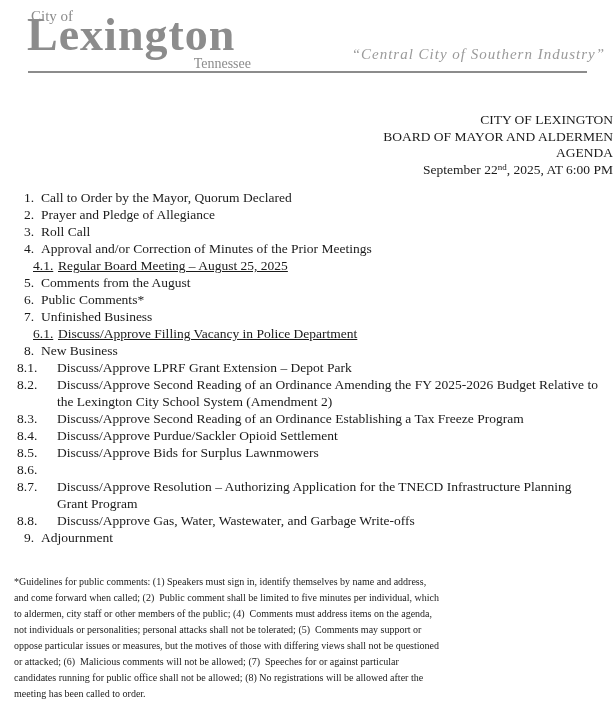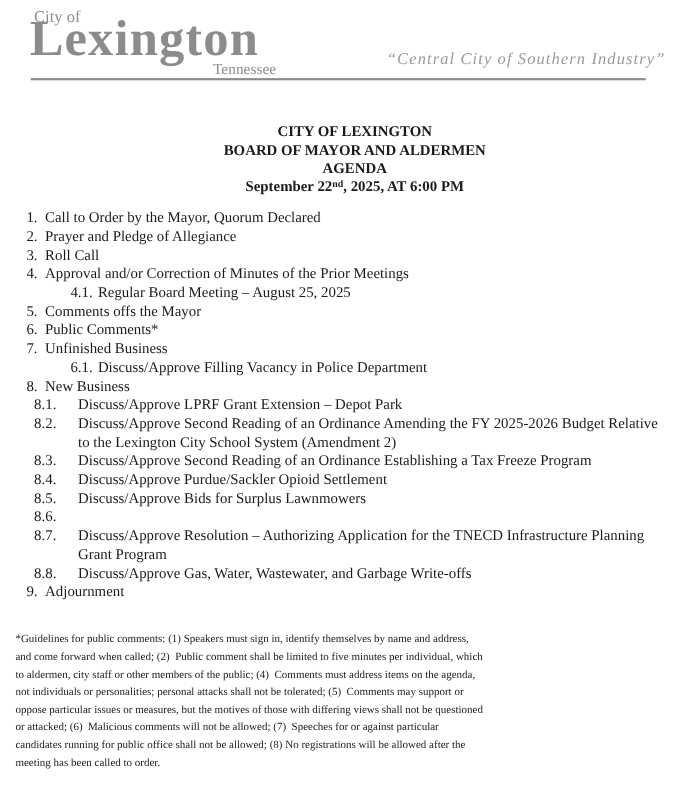--- a/index.html
+++ b/index.html
@@ -37,42 +37,42 @@
     color:var(--tagline-gray);
     text-align:right;
   }
   .header-rule{
     position:absolute;left:28px;top:71px;width:559px;height:2px;
     background:var(--logo-gray);
   }
   
   .title-block{
     margin-top:23px;
-    text-align:center;
-    font-weight:bold;
+    text-align:right;
+    font-weight:normal;
     font-size:13.5px;
     line-height:16.6px;
     margin-left:32px;
   }
   .sup{font-size:9px;position:relative;top:-4px;}
   
   .agenda{
     margin-top:10px;
     font-size:13.5px;
     line-height:17px;
     padding-right:8px;
   }
   .item{display:flex;}
   .item .num{flex:none;}
   .item .txt{flex:1;}
   .item.main{padding-left:24px;}
   .item.main .num{width:17px;}
-  .item.sub{padding-left:64px;}
+  .item.sub{padding-left:33px;text-decoration:underline;}
   .item.sub .num{width:25px;}
-  .item.sub8{padding-left:31px;}
+  .item.sub8{padding-left:17px;}
   .item.sub8 .num{width:40px;}
   
   .guidelines{
     margin:28px 8px 0 14px;
     font-size:10px;
     line-height:16px;
   }
   .guidelines .gline{white-space:pre-wrap;}
 </style>
 </head>
@@ -113,21 +113,21 @@
       <div class="item main">
         <span class="num">4.</span>
         <span class="txt">Approval and/or Correction of Minutes of the Prior Meetings</span>
       </div>
       <div class="item sub">
         <span class="num">4.1.</span>
         <span class="txt">Regular Board Meeting – August 25, 2025</span>
       </div>
       <div class="item main">
         <span class="num">5.</span>
-        <span class="txt">Comments offs the Mayor</span>
+        <span class="txt">Comments from the August</span>
       </div>
       <div class="item main">
         <span class="num">6.</span>
         <span class="txt">Public Comments*</span>
       </div>
       <div class="item main">
         <span class="num">7.</span>
         <span class="txt">Unfinished Business</span>
       </div>
       <div class="item sub">

